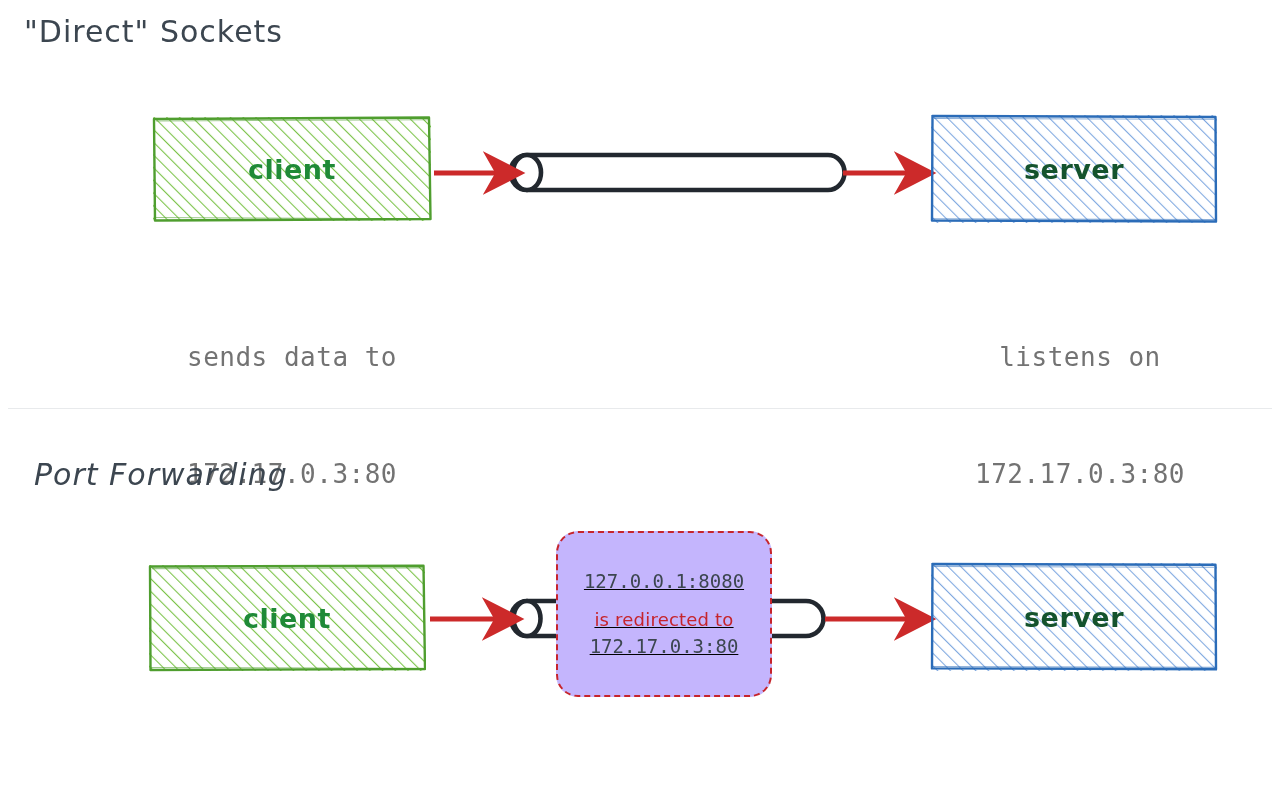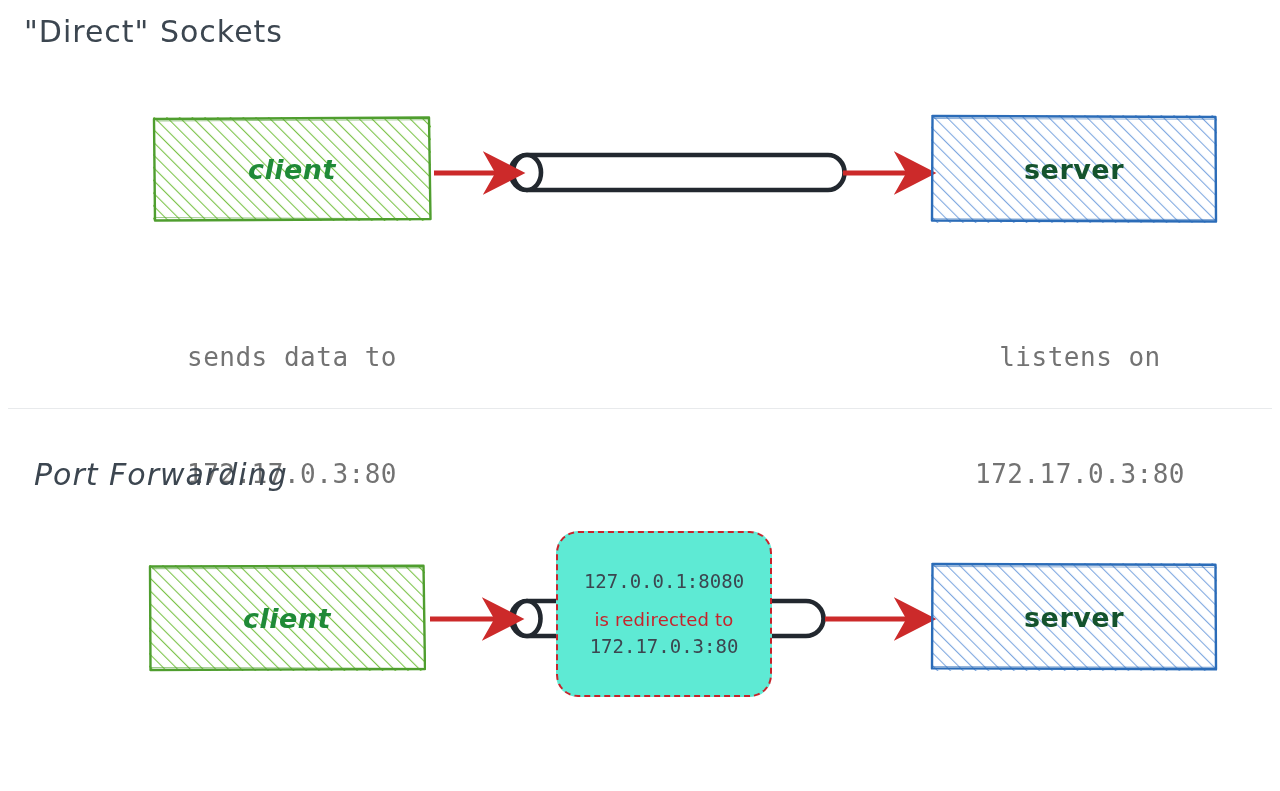--- a/index.html
+++ b/index.html
@@ -48,21 +48,21 @@
     font-weight:600;
     letter-spacing:0.5px;
   }
   .node .hatch{
     position:absolute;inset:0;z-index:1;
   }
   .node .frame{
     position:absolute;inset:0;z-index:2;
   }
 
-  .client-label{color:#1f8a37;font-style:italic;}
+  .client-label{color:#1f8a37;}
   .server-label{color:#14532d;}
 
   #client-direct{left:152px;top:116px;width:280px;height:106px;}
   #server-direct{left:930px;top:114px;width:288px;height:110px;}
   #client-forward{left:148px;top:564px;width:278px;height:108px;}
   #server-forward{left:930px;top:562px;width:288px;height:110px;}
 
   
   .caption{
     position:absolute;
@@ -83,24 +83,24 @@
   
   .layer{position:absolute;left:0;top:0;width:1280px;height:791px;pointer-events:none;}
 
   
   #redirect-box{
     position:absolute;
     left:556px;top:531px;width:216px;height:166px;
     box-sizing:border-box;
     border:2.5px dashed #c6242c;
     border-radius:22px;
-    background:#5eead4;
+    background:#c4b5fd;
     z-index:6;
     display:flex;flex-direction:column;
-    align-items:center;justify-content:center;
+    align-items:center;justify-content:center;text-decoration:underline;
   }
   #redirect-box .rd-addr{
     font-family:"DejaVu Sans Mono", monospace;
     font-size:19px;
     color:#3c4650;
     letter-spacing:0px;
     line-height:1;
   }
   #redirect-box .rd-mid{
     font-family:"DejaVu Sans", sans-serif;

